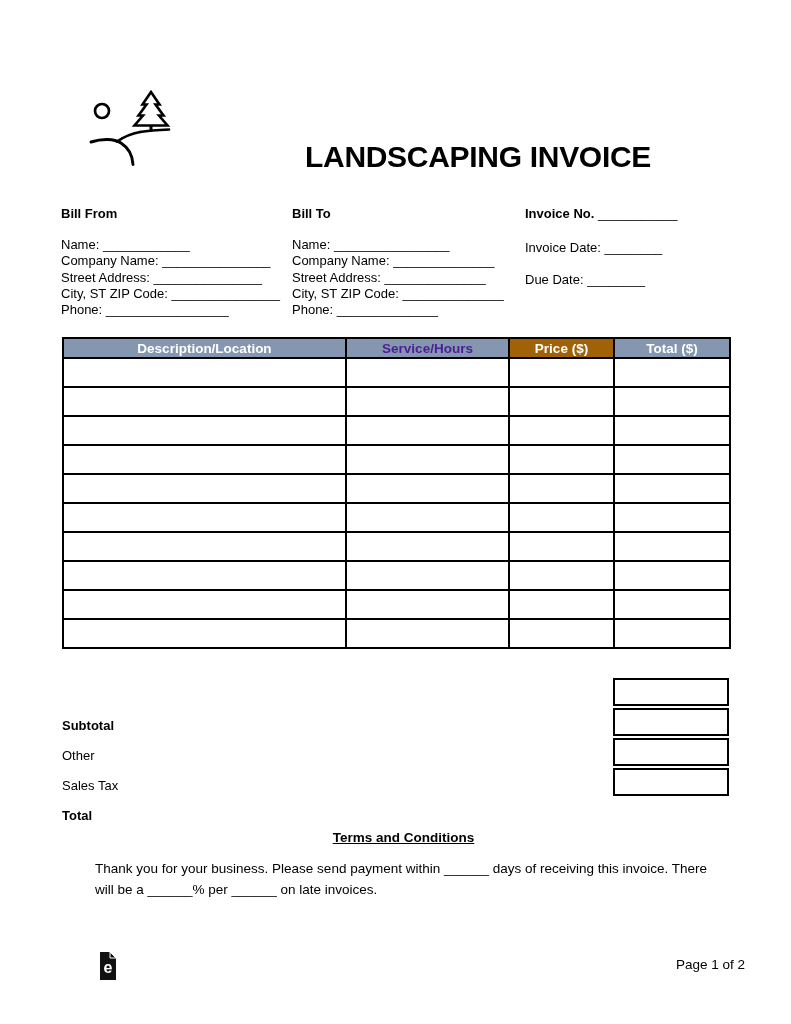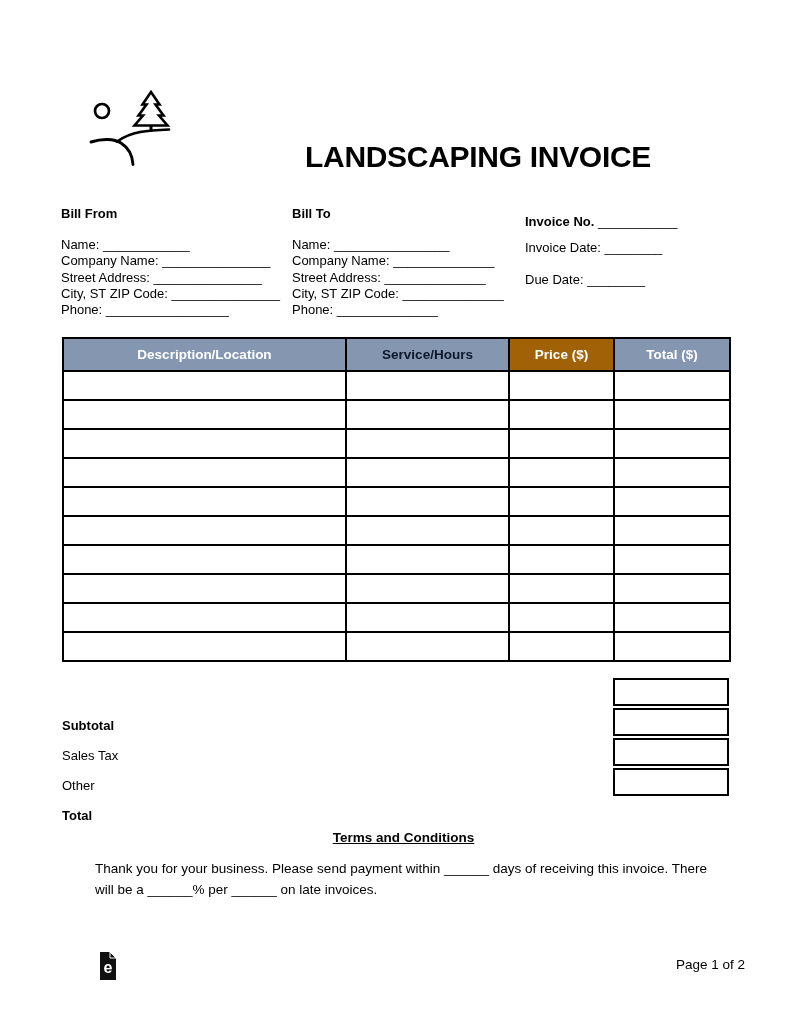--- a/index.html
+++ b/index.html
@@ -25,34 +25,34 @@
   }
 
   
   .block { position:absolute; top:206px; font-size:13px; line-height:16.2px; }
   .block .heading { font-weight:bold; margin-bottom:15px; }
   .block .line { white-space:nowrap; }
   .blk-from { left:61px; }
   .blk-to   { left:292px; }
   .blk-meta { left:525px; }
   .blk-meta .meta-line { position:absolute; white-space:nowrap; }
-  .blk-meta .m1 { top:8px; }
+  .blk-meta .m1 { top:0; }
   .blk-meta .m2 { top:34px; }
   .blk-meta .m3 { top:66px; }
   .bold { font-weight:bold; }
 
   
   .inv-table {
     position:absolute; left:62px; top:337px; width:667px;
     border-collapse:collapse; table-layout:fixed;
     border:2px solid #000;
   }
   .inv-table th, .inv-table td { border:2px solid #000; }
   .inv-table th {
-    height:33px; font-size:13.5px; font-weight:bold; text-align:center;
+    height:20px; font-size:13.5px; font-weight:bold; text-align:center;
     vertical-align:middle;
   }
   .inv-table td { height:29px; background:#fff; }
 
   
   .totals { position:absolute; left:62px; top:678px; width:667px; }
   .totals-row { display:flex; align-items:stretch; margin-bottom:2px; height:28px; }
   .totals-row .t-label {
     flex:1; text-align:left; padding-right:1px;
     font-size:13px; line-height:28px;margin-top:34px;
@@ -135,21 +135,21 @@
   <table class="inv-table">
     <colgroup>
       <col style="width:283px">
         <col style="width:163px">
         <col style="width:105px">
         <col style="width:116px">
     </colgroup>
     <thead>
       <tr>
         <th class="inv-th" style="background: rgb(132, 150, 176); color: rgb(255, 255, 255);">Description/Location</th>
-        <th class="inv-th" style="background: rgb(132, 150, 176); color: #0f172a;">Service/Hours</th>
+        <th class="inv-th" style="background: rgb(132, 150, 176); color: #4c1d95;">Service/Hours</th>
         <th class="inv-th" style="background: #a16207; color: rgb(255, 255, 255);">Price ($)</th>
         <th class="inv-th" style="background: rgb(132, 150, 176); color: rgb(255, 255, 255);">Total ($)</th>
       </tr>
     </thead>
     <tbody>
         <tr>
           <td></td>
           <td></td>
           <td></td>
           <td></td>
@@ -210,25 +210,25 @@
         </tr>
       </tbody>
   </table>
 
   <div class="totals">
     <div class="totals-row bold">
       <div class="t-label">Subtotal</div>
       <div class="t-box"></div>
     </div>
     <div class="totals-row">
+      <div class="t-label">Other</div>
+      <div class="t-box"></div>
+    </div>
+    <div class="totals-row">
       <div class="t-label">Sales Tax</div>
-      <div class="t-box"></div>
-    </div>
-    <div class="totals-row">
-      <div class="t-label">Other</div>
       <div class="t-box"></div>
     </div>
     <div class="totals-row bold">
       <div class="t-label">Total</div>
       <div class="t-box"></div>
     </div>
   </div>
 
   <div class="terms-heading">Terms and Conditions</div>
   <div class="terms-body">

